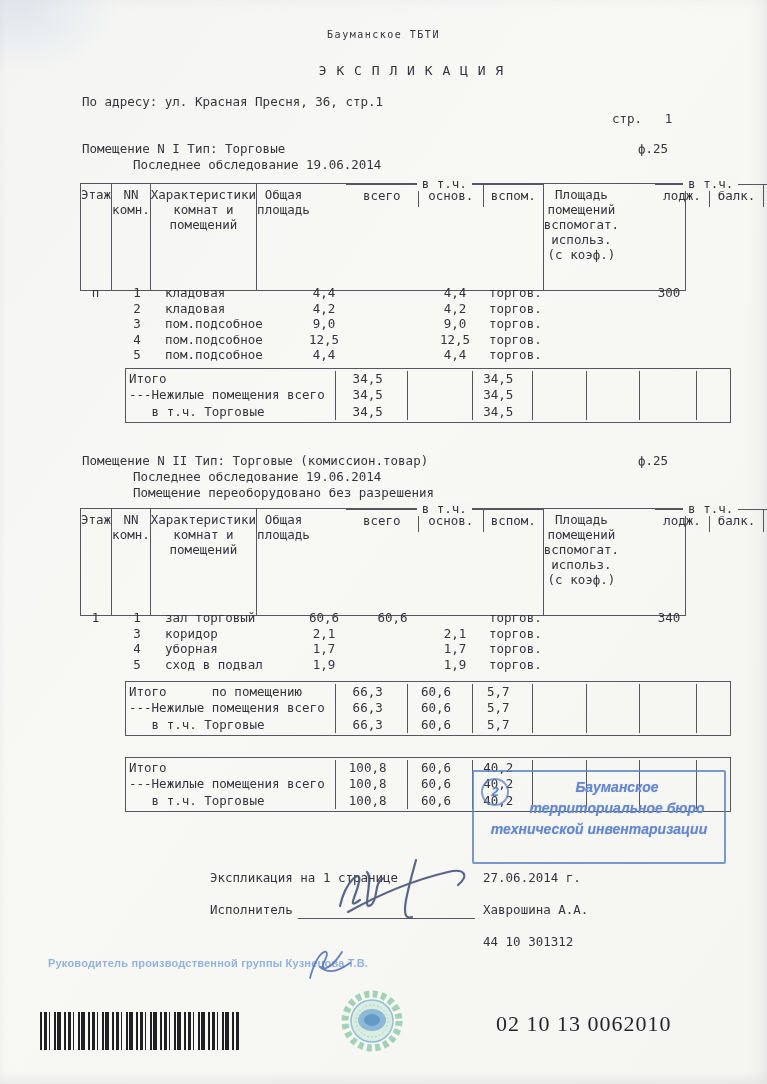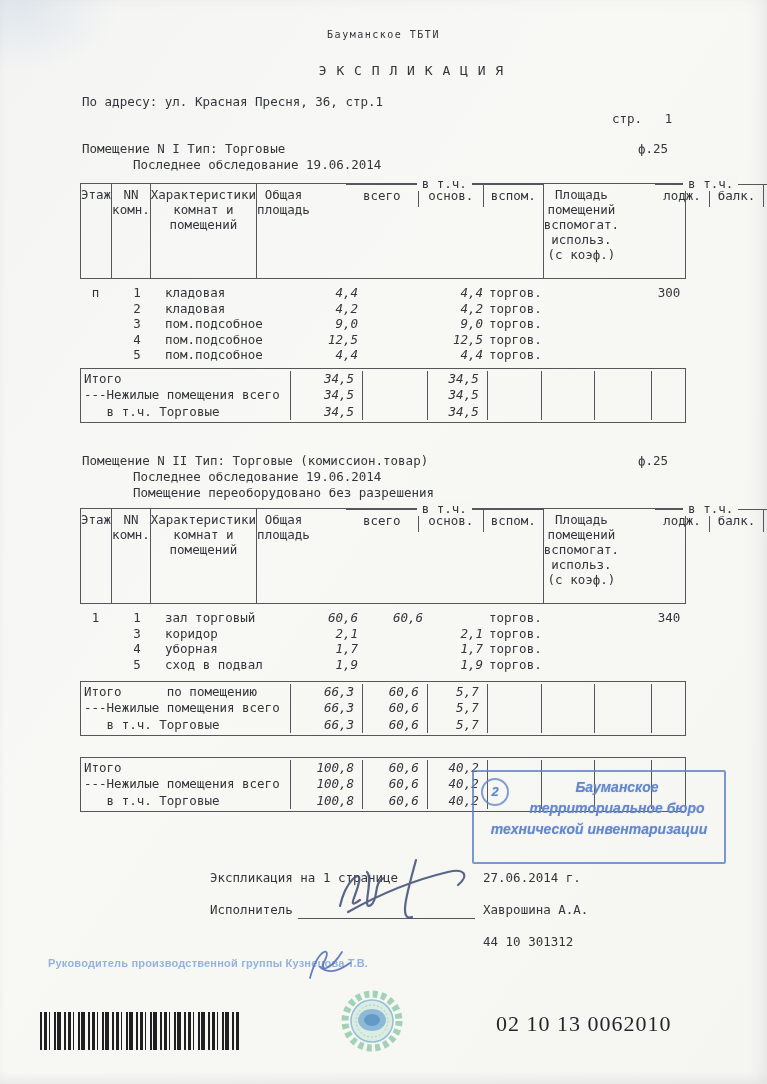--- a/index.html
+++ b/index.html
@@ -11,46 +11,46 @@
     box-shadow: inset -8px 0 14px rgba(60,60,70,.05), inset 0 -6px 10px rgba(60,60,70,.04);
     font-family:"DejaVu Sans Mono",monospace;
     color:#34353b;font-size:12.5px;
   }
   .abs{position:absolute;}
   .ctr{left:0;width:767px;text-align:center;}
   .pre{white-space:pre;}
   .org-line{letter-spacing:1.5px;font-size:10px;}
   .doc-title{letter-spacing:1px;font-size:13px;margin-left:28px;}
   
-  .thead{display:flex;width:606px;height:96px;border:1px solid #55575d;box-sizing:border-box;}
+  .thead{display:flex;width:606px;height:108px;border:1px solid #55575d;box-sizing:border-box;}
   .thead *{box-sizing:border-box;}
   .hc{border-left:1px solid #55575d;text-align:center;padding-top:3px;white-space:pre-line;line-height:15px;}
   .hc:first-child{border-left:none;}
   .hgroup{border-left:1px solid #55575d;display:flex;}
   .glabel{flex:1;text-align:center;padding-top:3px;white-space:pre-line;line-height:15px;}
   .subs{display:flex;border-top:1px solid #55575d;height:23px;position:relative;margin-left:36px;}
   .sc{text-align:center;line-height:21px;overflow:hidden;}
   .bl{border-left:1px solid #55575d;}
   .vtch{position:absolute;top:-9px;background:#f6f6f3;padding:0 5px;font-style:normal;line-height:15px;z-index:2;}
   .g1 .vtch{left:36%;}
   .g2 .vtch{left:17%;}
   
   .c-et{width:31px;}.c-nn{width:52px;}.c-room{width:127px;}
   .c-vsego{width:72px;}.c-osn{width:65px;}.c-vsp{width:60px;}
   .c-lod{width:54px;}.c-bal{width:54px;}.c-pro{width:57px;}.c-h{width:34px;}
   
   .drows{width:606px;}
   .drow{display:flex;height:15.5px;line-height:15.5px;}
   .drow>div{box-sizing:border-box;}
   .dc{white-space:pre;overflow:visible;}
-  .num{text-align:right;padding-right:4px;font-style:italic;}
+  .num{text-align:center;padding-right:4px;}
   .cen{text-align:center;}
   .al{text-align:left;padding-left:2px;}
   
-  .tbox{width:606px;border:1px solid #55575d;box-sizing:border-box;padding:2px 0;}
+  .tbox{width:606px;border:1px solid #55575d;box-sizing:border-box;padding:2px 0;margin-left:45px;}
   .trow{display:flex;height:16.4px;line-height:16.4px;}
   .trow>div{box-sizing:border-box;}
   .tc{border-left:1px solid #55575d;white-space:pre;overflow:hidden;}
   .tc:first-child{border-left:none;}
   .t-label{width:210px;padding-left:3px;}
   .tc.num{padding-right:8px;}
   
   .stamp{
     left:472px;top:770px;width:254px;height:94px;
     border:2px solid rgba(93,128,198,.8);border-radius:2px;

